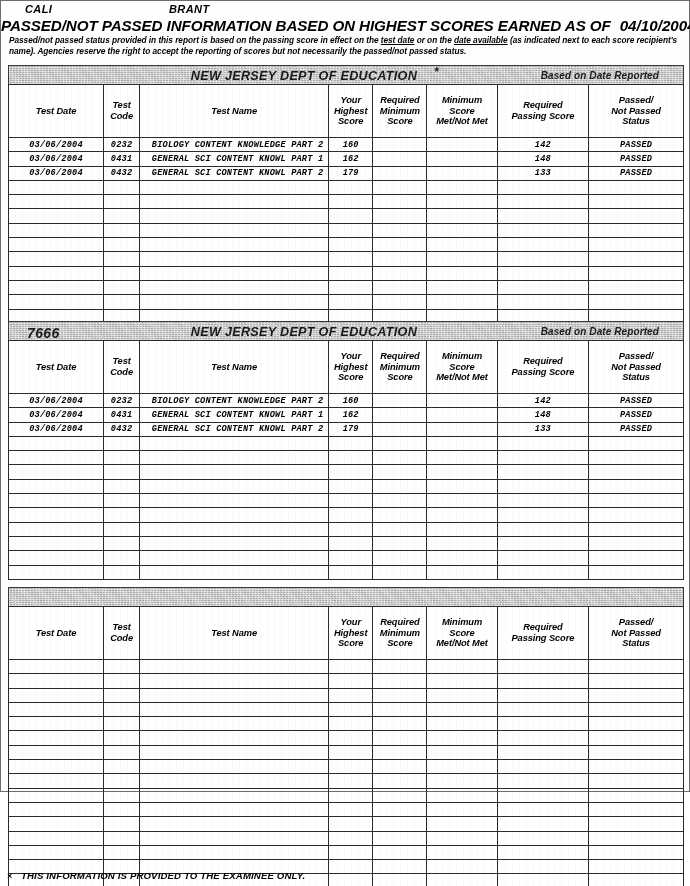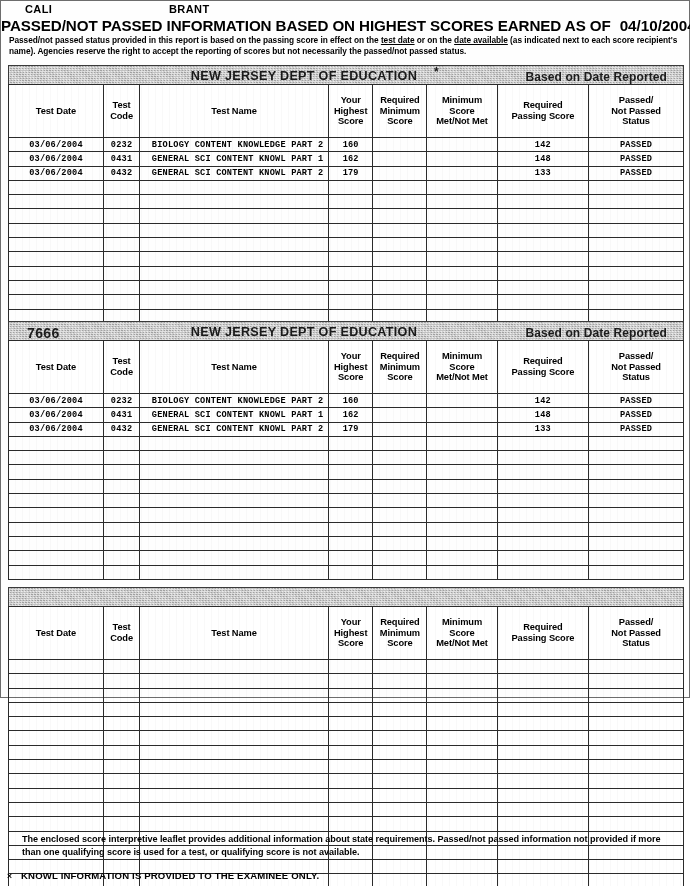--- a/index.html
+++ b/index.html
@@ -15,24 +15,25 @@
     font-family: "Liberation Sans", sans-serif;
     color: #000000;
     overflow: hidden;
   }
 
   
   .page {
     position: absolute;
     left: 0; top: 0;
     width: 690px;
-    height: 698px;
+    height: 792px;
     box-sizing: border-box;
     border: 1px solid #6d6d6d;
     background: #fefefe;
+    font-style: italic;
   }
 
   
   .name-line {
     position: absolute;
     left: 24px;
     top: 2px;
     height: 14px;
     font-size: 11px;
     font-weight: bold;
@@ -117,22 +118,22 @@
   }
   .banner .banner-star {
     position: absolute;
     left: 425px; top: -1px;
     font-size: 12px;
     font-weight: bold;
     color: #1a1a1a;
   }
   .banner .basis-note {
     position: absolute;
-    right: 16px; top: 4px;
-    font-size: 12px;
+    right: 24px; top: 4px;
+    font-size: 10px;
     font-weight: bold;
     letter-spacing: 0.1px;
     color: #1c1c1c;
   }
 
   
   table.grid {
     border-collapse: collapse;
     table-layout: fixed;
     width: 676px;
@@ -746,18 +747,17 @@
               <td>&nbsp;</td>
               <td>&nbsp;</td>
               <td>&nbsp;</td>
               <td>&nbsp;</td>
             </tr>
           </tbody>
         </table>
       </div>
     </div>
 
-  <div class="footer-note">The enclosed score interpretive leaflet provides additional information about state requirements. Passed/not passed information not provided if more than one qualifying score is used for a test, or qualifying score is not available.</div>
   <div class="footer-legend">
-    <span class="legend-mark">×</span><span>KNOWL INFORMATION IS PROVIDED TO THE EXAMINEE ONLY.</span>
+    <span class="legend-mark">×</span><span>THIS INFORMATION IS PROVIDED TO THE EXAMINEE ONLY.</span>
   </div>
 
 </div>
 
 </body></html>

